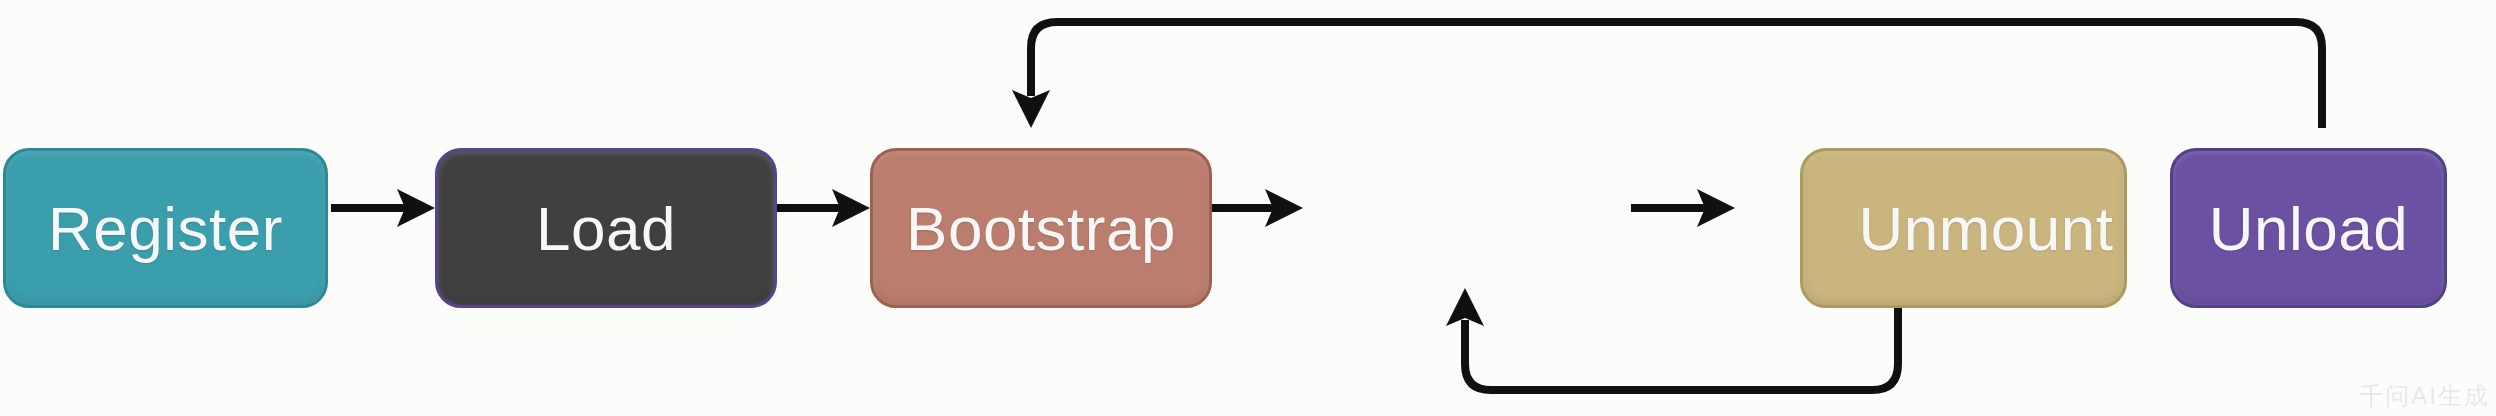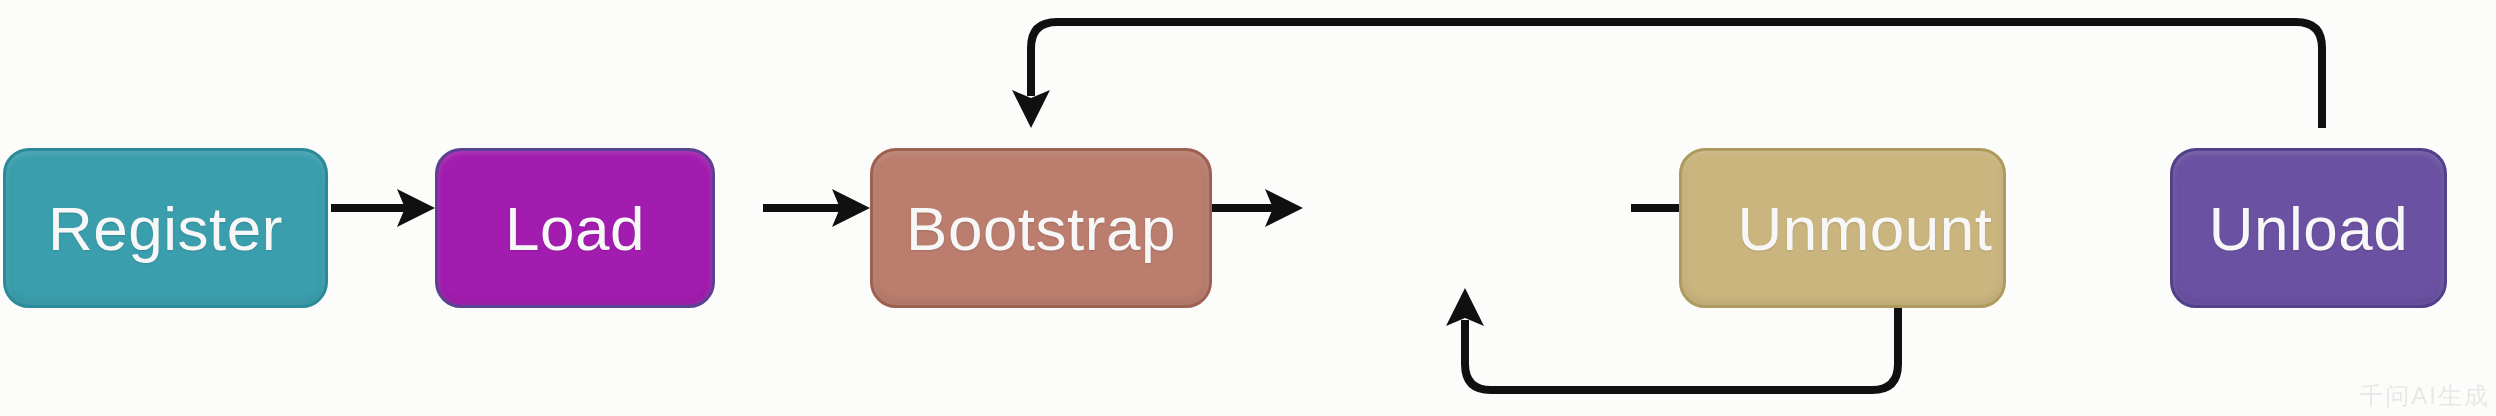--- a/index.html
+++ b/index.html
@@ -86,30 +86,30 @@
     <g>
       <path class="arrow-stroke" d="M2322,128 L2322,48 Q2322,22 2296,22 L1057,22 Q1031,22 1031,48 L1031,96" fill="none" stroke-width="8" stroke="#101010"></path>
       <polygon class="arrow-fill" points="1031,128 1012,90 1031,98 1050,90" fill="#101010"></polygon>
     </g>
   </svg>
 
   <div class="node" style="left: 3px; width: 325px; background-color: rgb(59, 158, 173); border-color: rgb(43, 138, 153);">
     <span class="node-label">Register</span>
   </div>
 
-  <div class="node" style="left: 435px; width: 280px; background-color: #a21caf; border-color: rgb(90, 66, 146);">
+  <div class="node" style="left: 435px; width: 342px; background-color: #404040; border-color: rgb(90, 66, 146);">
     <span class="node-label">Load</span>
   </div>
 
   <div class="node" style="left: 870px; width: 342px; background-color: rgb(186, 125, 110); border-color: rgb(158, 96, 80);">
     <span class="node-label">Bootstrap</span>
   </div>
 
 
-  <div class="node" style="left: 1679px; width: 327px; background-color: rgb(202, 181, 126); border-color: rgb(175, 154, 94); padding-left: 45px;">
+  <div class="node" style="left: 1800px; width: 327px; background-color: rgb(202, 181, 126); border-color: rgb(175, 154, 94); padding-left: 45px;">
     <span class="node-label">Unmount</span>
   </div>
 
   <div class="node" style="left: 2170px; width: 277px; background-color: rgb(107, 81, 162); border-color: rgb(82, 64, 138);">
     <span class="node-label">Unload</span>
   </div>
 
   <div class="watermark">千问AI生成</div>
 
 </div>

